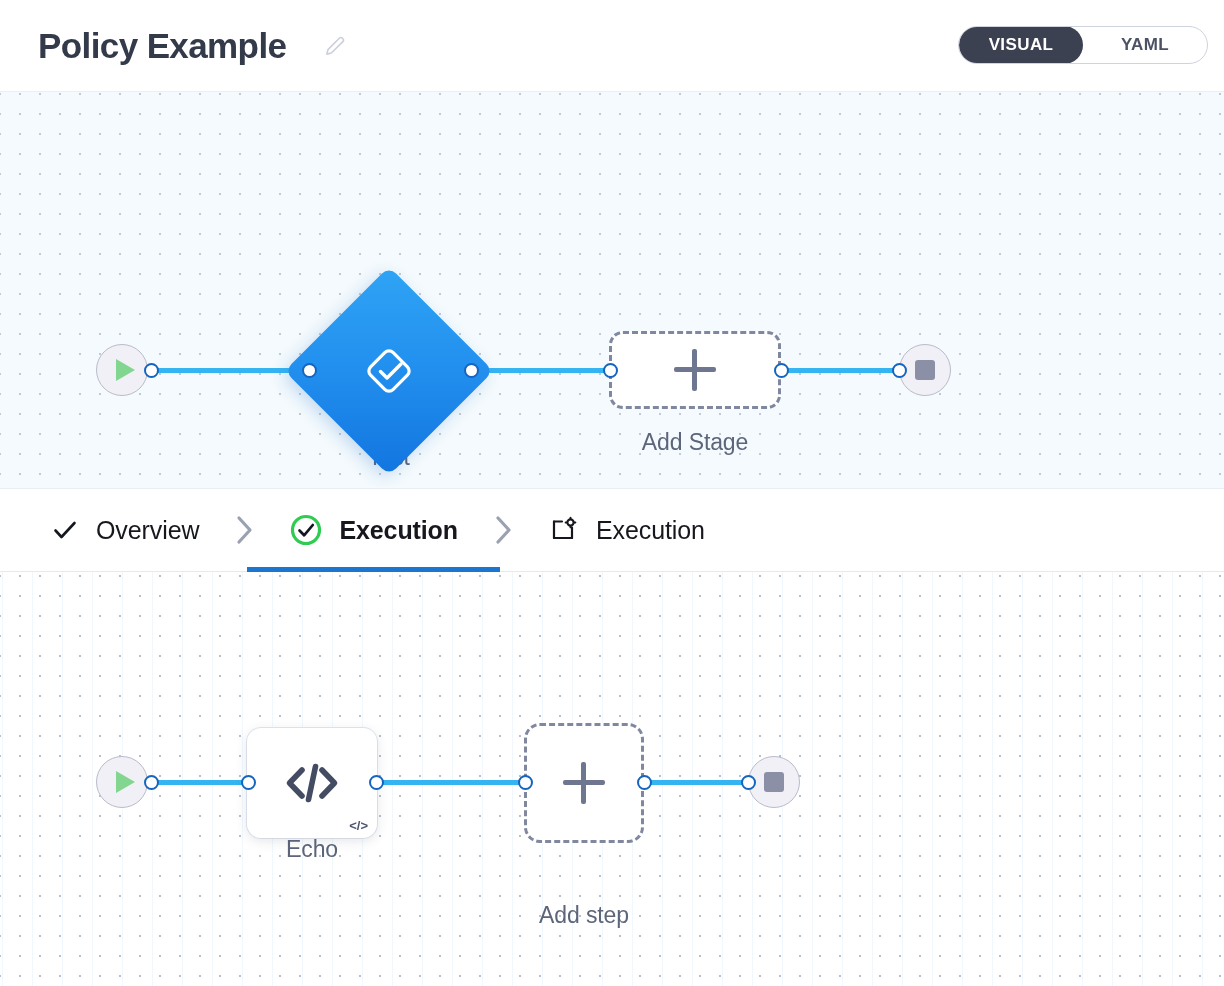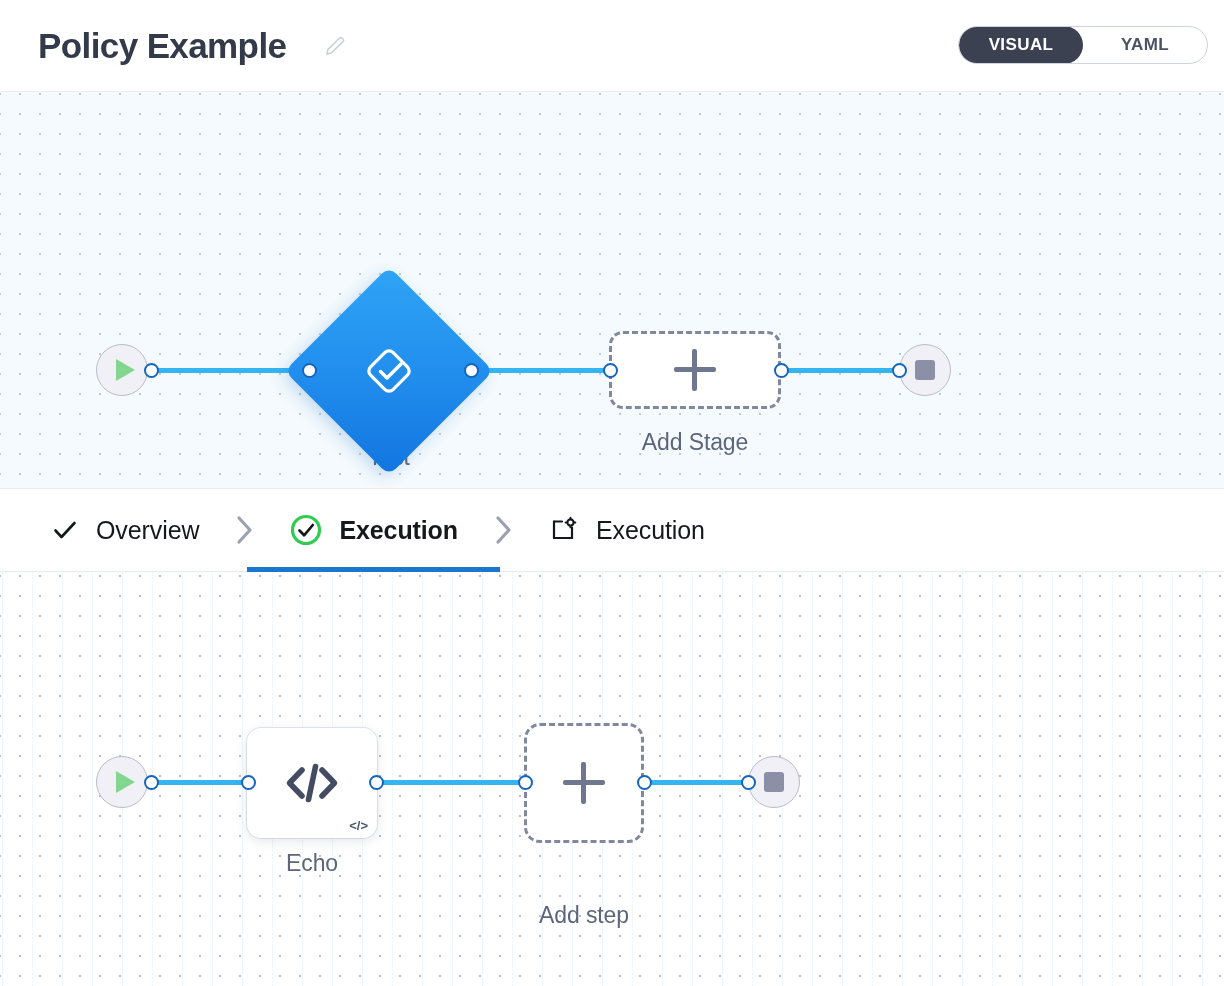--- a/index.html
+++ b/index.html
@@ -423,21 +423,21 @@
     <div class="port" style="left:241px; top:203px;"></div>
 
     <div class="step-card" style="left:247px; top:156px;">
       <svg width="62" height="48" viewBox="0 0 62 48">
         <path d="M21 11L8.5 24 21 37" fill="none" stroke="#434c63" stroke-width="5.6" stroke-linecap="round" stroke-linejoin="round"></path>
         <path d="M41 11l12.5 13L41 37" fill="none" stroke="#434c63" stroke-width="5.6" stroke-linecap="round" stroke-linejoin="round"></path>
         <path d="M34.5 7.5l-7 33" fill="none" stroke="#434c63" stroke-width="5.6" stroke-linecap="round"></path>
       </svg>
       <span class="step-badge">&lt;/&gt;</span>
     </div>
-    <div class="node-label" style="left:247px; top:278px; width:130px;">Echo</div>
+    <div class="node-label" style="left:247px; top:264px; width:130px;">Echo</div>
 
     <div class="port" style="left:369px; top:203px;"></div>
     <div class="edge" style="left:375px; top:208px; width:146px;"></div>
     <div class="port" style="left:518px; top:203px;"></div>
 
     <div class="add-box" style="left:524px; top:775px; width:120px; height:120px; border-radius:16px; top:151px;">
       <div class="add-plus"></div>
     </div>
     <div class="node-label" style="left:509px; top:330px; width:150px;">Add step</div>
 

